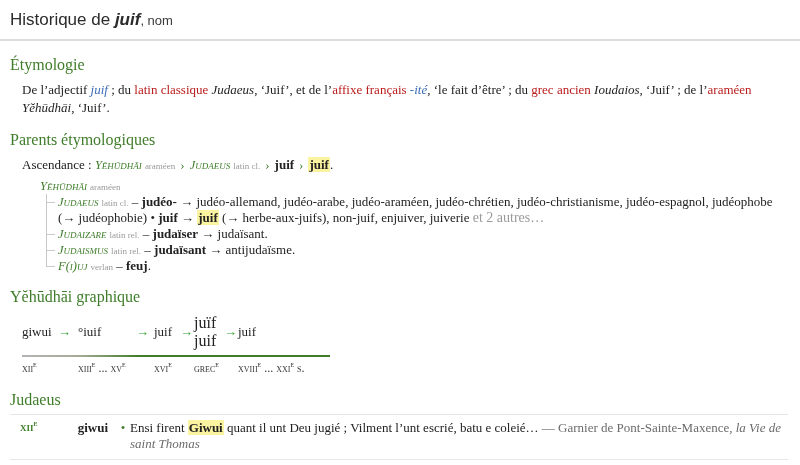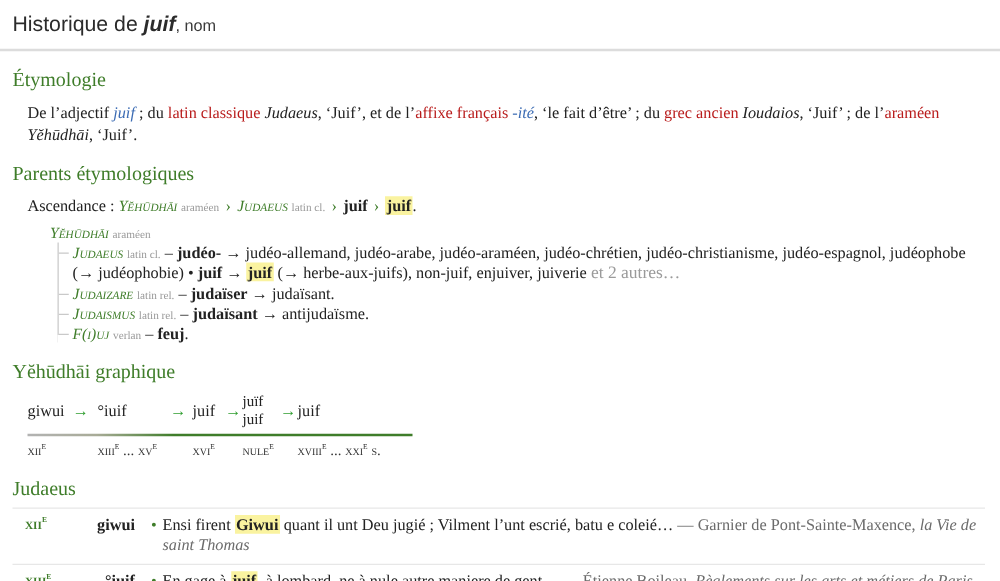--- a/index.html
+++ b/index.html
@@ -22,21 +22,21 @@
   .tree{margin-left:24px;margin-top:4px}
   .tree-root{margin-left:6px;line-height:1.2}
   .titems{margin-left:12px;border-left:1px solid #c9c9c9}
   .titem{position:relative;padding-left:11px;line-height:1.18}
   .titem::before{content:"";position:absolute;left:0;top:8px;width:8px;border-top:1px solid #c9c9c9}
   .titem:last-child::after{content:"";position:absolute;left:-1px;top:9px;bottom:-2px;width:2px;background:#fff}
   .more{color:#9a9a9a;font-size:14px}
   .timeline{margin-left:12px;margin-top:8px;display:grid;
             grid-template-columns:36px 20px 58px 18px 26px 14px 30px 14px 92px;align-items:center}
   .tl-form{font-size:13px}
-  .tl-stack{font-size:12px;line-height:1.1}
+  .tl-stack{font-size:16px;line-height:1.1}
   .tl-arrow{color:#2f9e2f;font-weight:bold}
   .tl-rule{grid-column:1/-1;height:2px;margin:5px 0 4px;
            background:linear-gradient(to right,#b3b3b3 0%,#a8ab97 18%,#3f7d2a 38%,#3f7d2a 100%)}
   .tl-century{font-variant:small-caps;font-size:12px;color:#333;white-space:nowrap}
   sup{font-size:8.5px;vertical-align:super;line-height:0}
   .sources{margin-top:13px}
   .src-row{display:flex;border-top:1px solid #e7e7e7;padding:5px 0 4px}
   .src-century{width:48px;margin-left:10px;color:#3f7d2a;font-weight:bold;font-variant:small-caps;font-size:12.5px;flex:none}
   .src-form{width:40px;text-align:right;font-weight:bold;margin-right:8px;white-space:nowrap;flex:none}
   .src-quotes{flex:1;min-width:0}
@@ -89,21 +89,21 @@
         </div>
       <div class="tl-arrow">→</div>
       <div class="tl-form">juif</div>
       <div class="tl-rule"></div>
       <div class="tl-century"><span>xii</span><sup>e</sup></div>
       <div></div>
       <div class="tl-century"><span>xiii</span><sup>e</sup><span> ... xv</span><sup>e</sup></div>
       <div></div>
       <div class="tl-century"><span>xvi</span><sup>e</sup></div>
       <div></div>
-      <div class="tl-century"><span>nule</span><sup>e</sup></div>
+      <div class="tl-century"><span>grec</span><sup>e</sup></div>
       <div></div>
       <div class="tl-century"><span>xviii</span><sup>e</sup><span> ... xxi</span><sup>e</sup><span> s.</span></div>
     </div>
   </section>
 
   <section class="sources">
     <h2 class="sec-h" style="margin-bottom:5px">Judaeus</h2>
 
     <div class="src-row">
       <div class="src-century"><span>xii</span><sup>e</sup></div>

